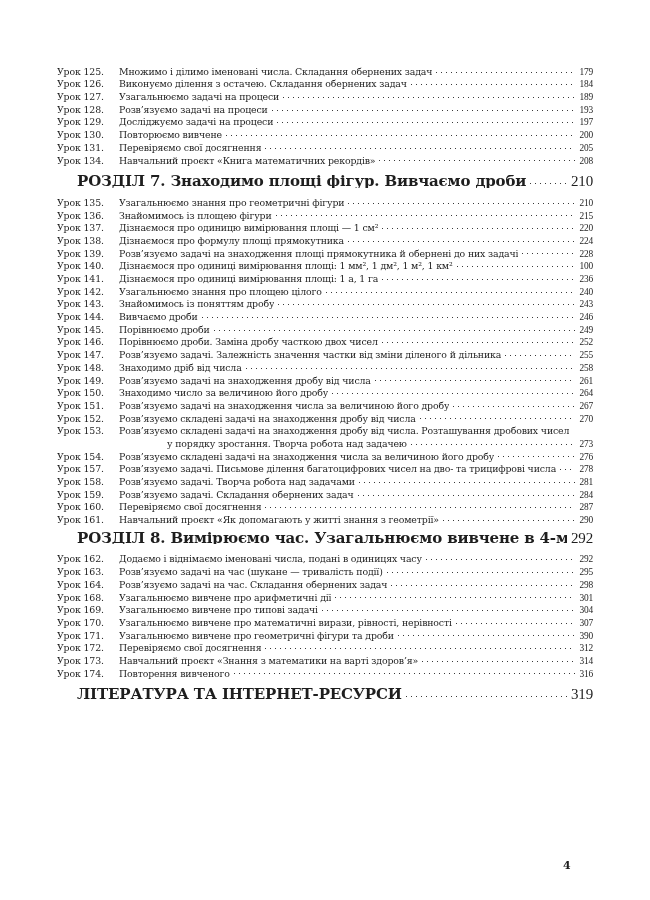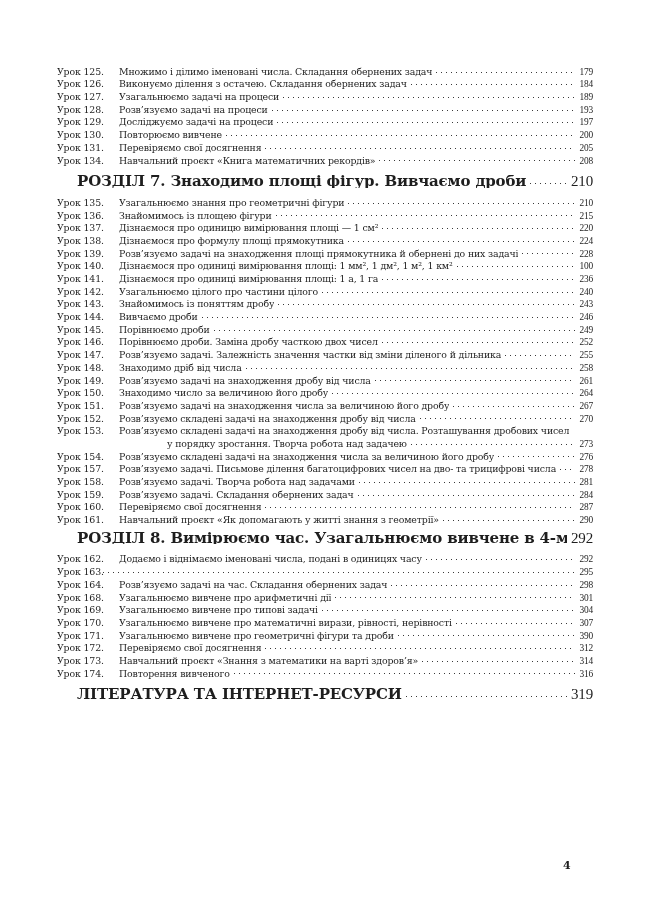--- a/index.html
+++ b/index.html
@@ -130,21 +130,21 @@
         <span class="page-no">100</span>
       </div>
       <div class="row">
         <span class="num">Урок 141.</span>
         <span class="title">Дізнаємося про одиниці вимірювання площі: 1 а, 1 га</span>
         <span class="dots"></span>
         <span class="page-no">236</span>
       </div>
       <div class="row">
         <span class="num">Урок 142.</span>
-        <span class="title">Узагальнюємо цілого про частини цілого</span>
+        <span class="title">Узагальнюємо знання про площею цілого</span>
         <span class="dots"></span>
         <span class="page-no">240</span>
       </div>
       <div class="row">
         <span class="num">Урок 143.</span>
         <span class="title">Знайомимось із поняттям дробу</span>
         <span class="dots"></span>
         <span class="page-no">243</span>
       </div>
       <div class="row">
@@ -255,20 +255,21 @@
       </div>
       <div class="gap"></div>
       <div class="row">
         <span class="num">Урок 162.</span>
         <span class="title">Додаємо і віднімаємо іменовані числа, подані в одиницях часу</span>
         <span class="dots"></span>
         <span class="page-no">292</span>
       </div>
       <div class="row">
         <span class="num">Урок 163.</span>
+        <span class="title">Розв’язуємо задачі на час (шукане — тривалість події)</span>
         <span class="dots"></span>
         <span class="page-no">295</span>
       </div>
       <div class="row">
         <span class="num">Урок 164.</span>
         <span class="title">Розв’язуємо задачі на час. Складання обернених задач</span>
         <span class="dots"></span>
         <span class="page-no">298</span>
       </div>
       <div class="row">

